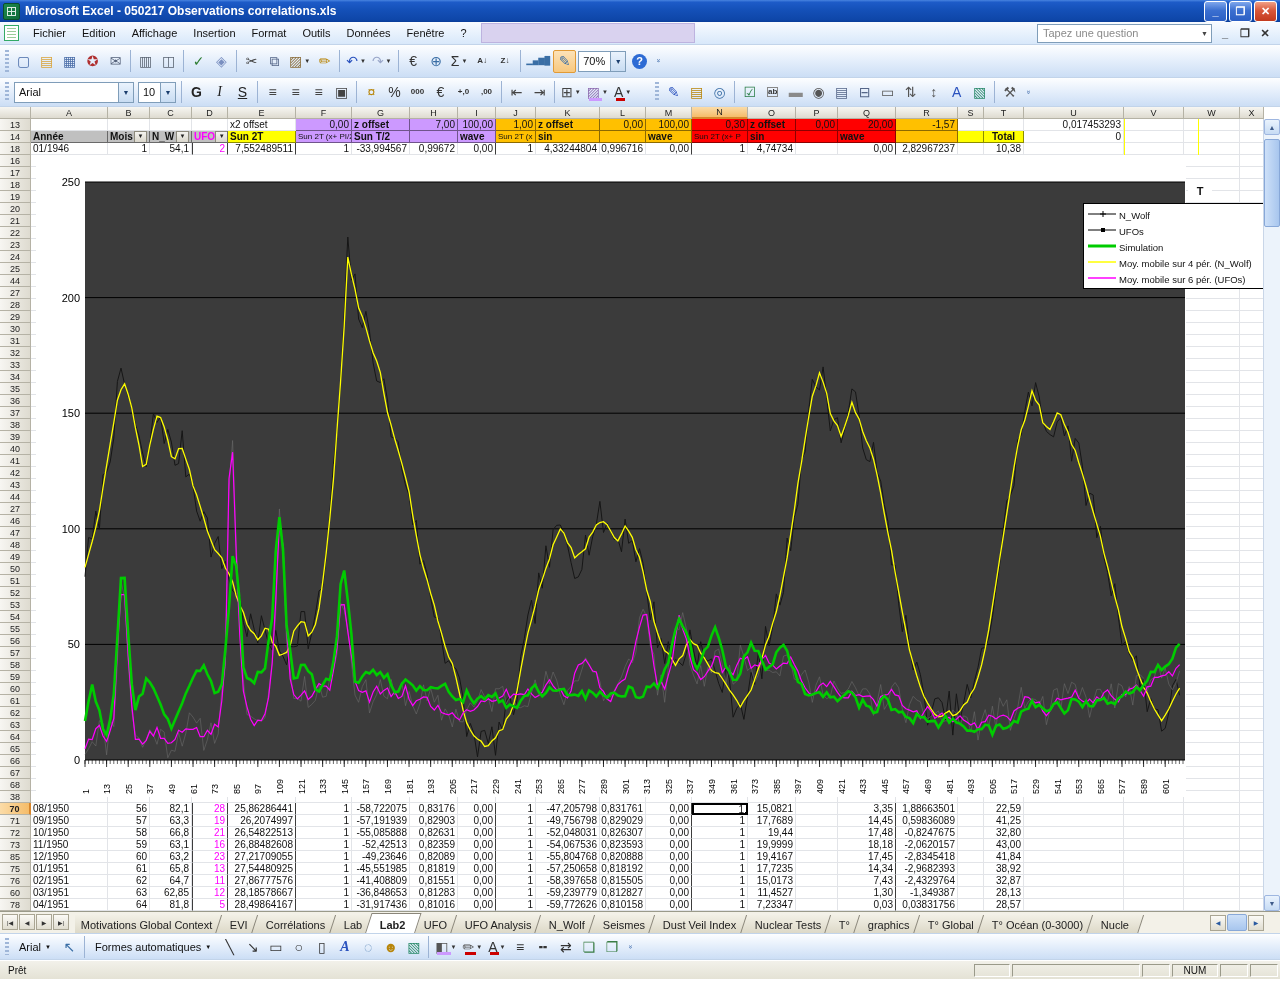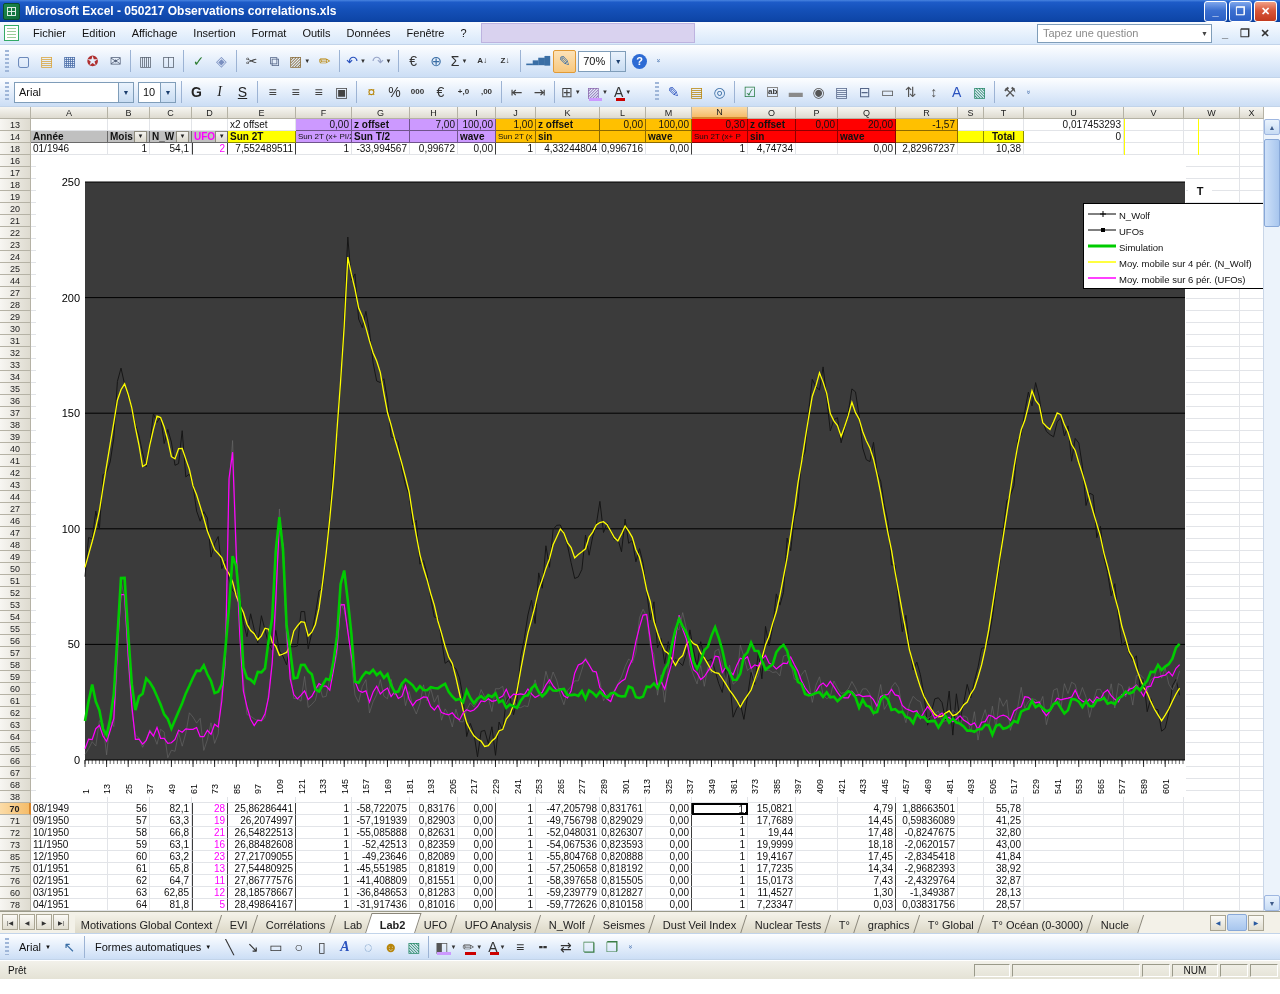--- a/index.html
+++ b/index.html
@@ -1953,40 +1953,40 @@
           <div class="cell" style="width: 62px;"></div>
           <div class="cell" style="width: 26px;"></div>
           <div class="cell" style="width: 40px;"></div>
           <div class="cell" style="width: 100px;"></div>
           <div class="cell" style="width: 60px;"></div>
           <div class="cell" style="width: 56px;"></div>
           <div class="cell" style="width: 24px;"></div>
         </div>
         <div class="grow">
           <div class="rownum sel">70</div>
-          <div class="cell" style="width: 77px;">08/1949</div>
+          <div class="cell" style="width: 77px;">08/1950</div>
           <div class="cell r" style="width: 42px;">56</div>
           <div class="cell r" style="width: 42px;">82,1</div>
           <div class="cell r bL bR" style="width: 36px; color: rgb(255, 0, 255);">28</div>
           <div class="cell r bR" style="width: 68px;">25,86286441</div>
           <div class="cell r" style="width: 56px;">1</div>
           <div class="cell r" style="width: 58px;">-58,722075</div>
           <div class="cell r" style="width: 48px;">0,83176</div>
           <div class="cell r bR" style="width: 38px;">0,00</div>
           <div class="cell r" style="width: 40px;">1</div>
           <div class="cell r" style="width: 64px;">-47,205798</div>
           <div class="cell r" style="width: 46px;">0,831761</div>
           <div class="cell r bR" style="width: 46px;">0,00</div>
           <div class="cell r selcell" style="width: 56px;">1</div>
           <div class="cell r" style="width: 48px;">15,0821</div>
           <div class="cell r" style="width: 42px;"></div>
-          <div class="cell r bR" style="width: 58px;">4,79</div>
+          <div class="cell r bR" style="width: 58px;">3,35</div>
           <div class="cell r" style="width: 62px;">1,88663501</div>
           <div class="cell r" style="width: 26px;"></div>
-          <div class="cell r" style="width: 40px;">55,78</div>
+          <div class="cell r" style="width: 40px;">22,59</div>
           <div class="cell" style="width: 100px;"></div>
           <div class="cell" style="width: 60px;"></div>
           <div class="cell" style="width: 56px;"></div>
           <div class="cell" style="width: 24px;"></div>
         </div>
         <div class="grow">
           <div class="rownum">71</div>
           <div class="cell" style="width: 77px;">09/1950</div>
           <div class="cell r" style="width: 42px;">57</div>
           <div class="cell r" style="width: 42px;">63,3</div>

